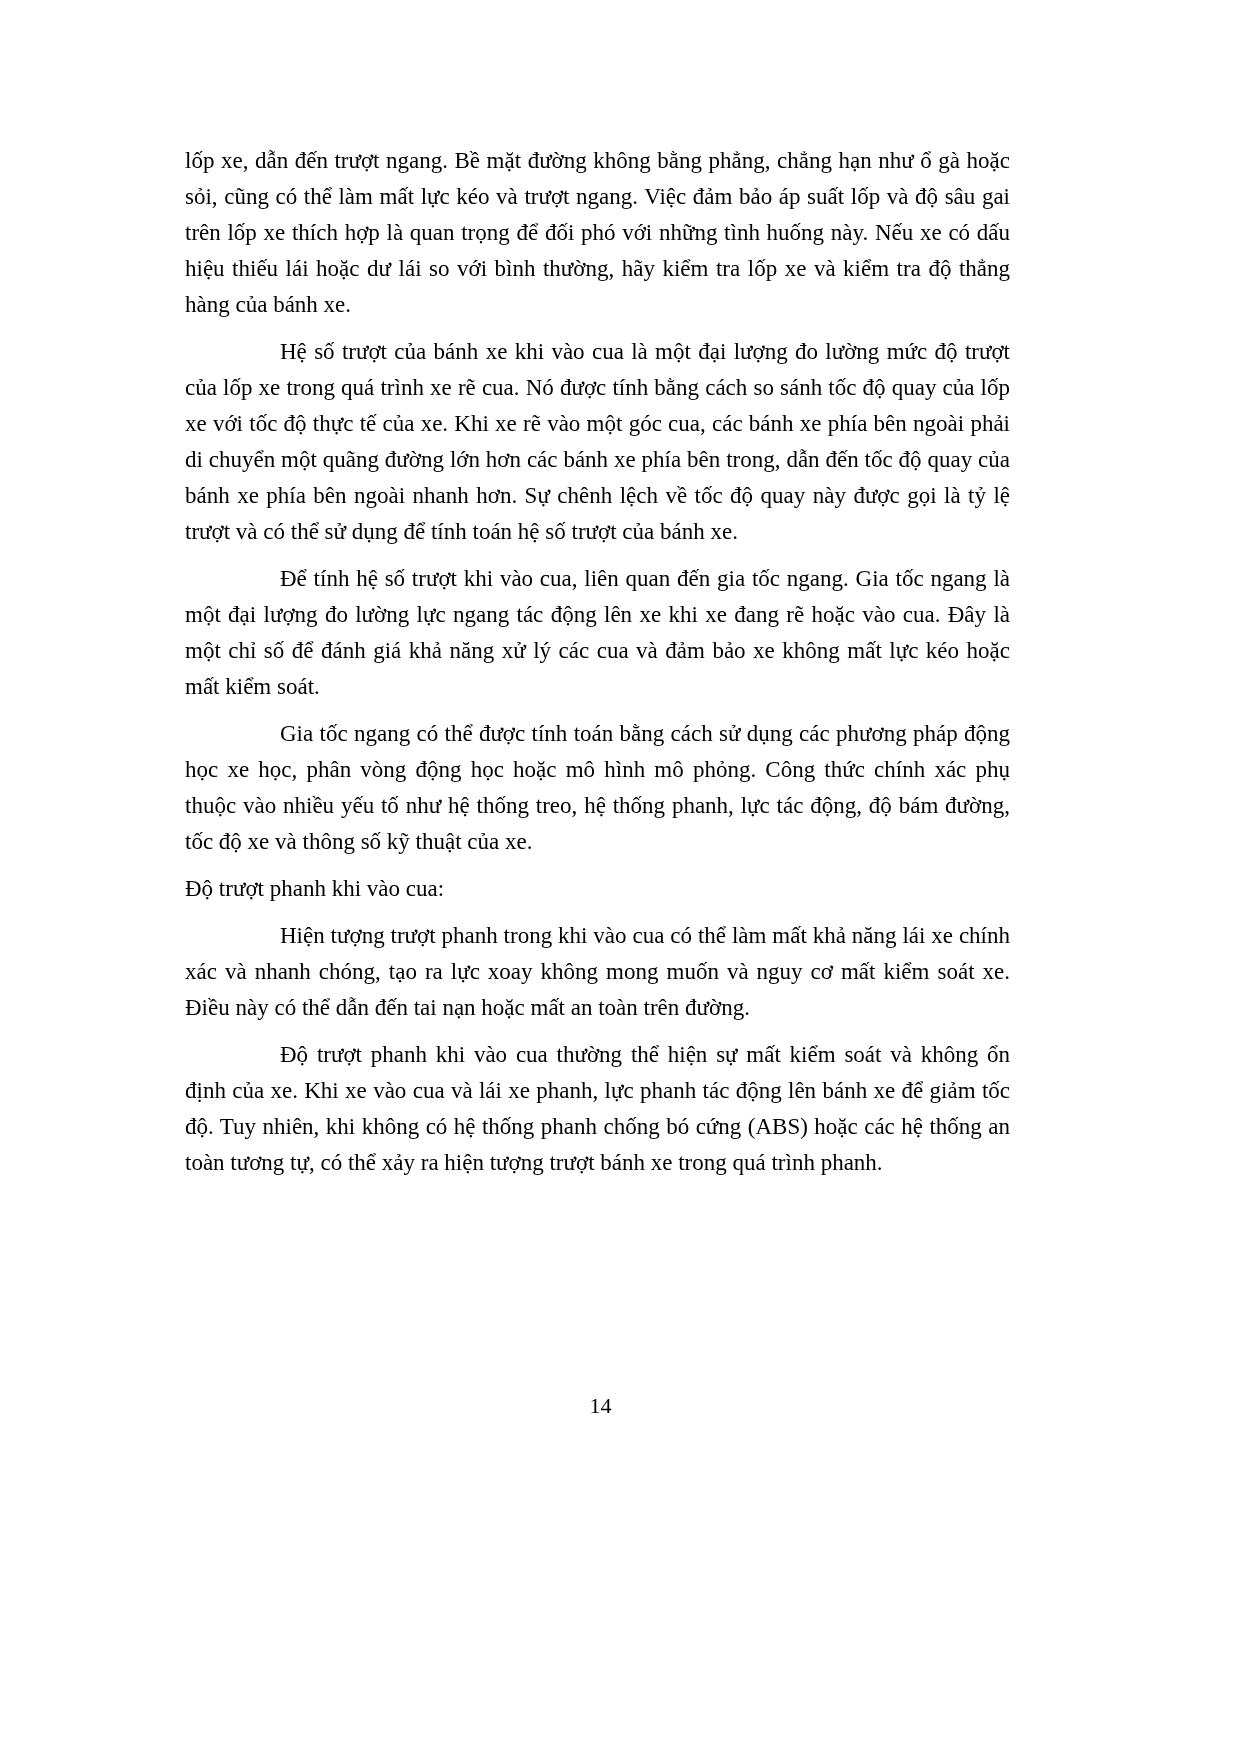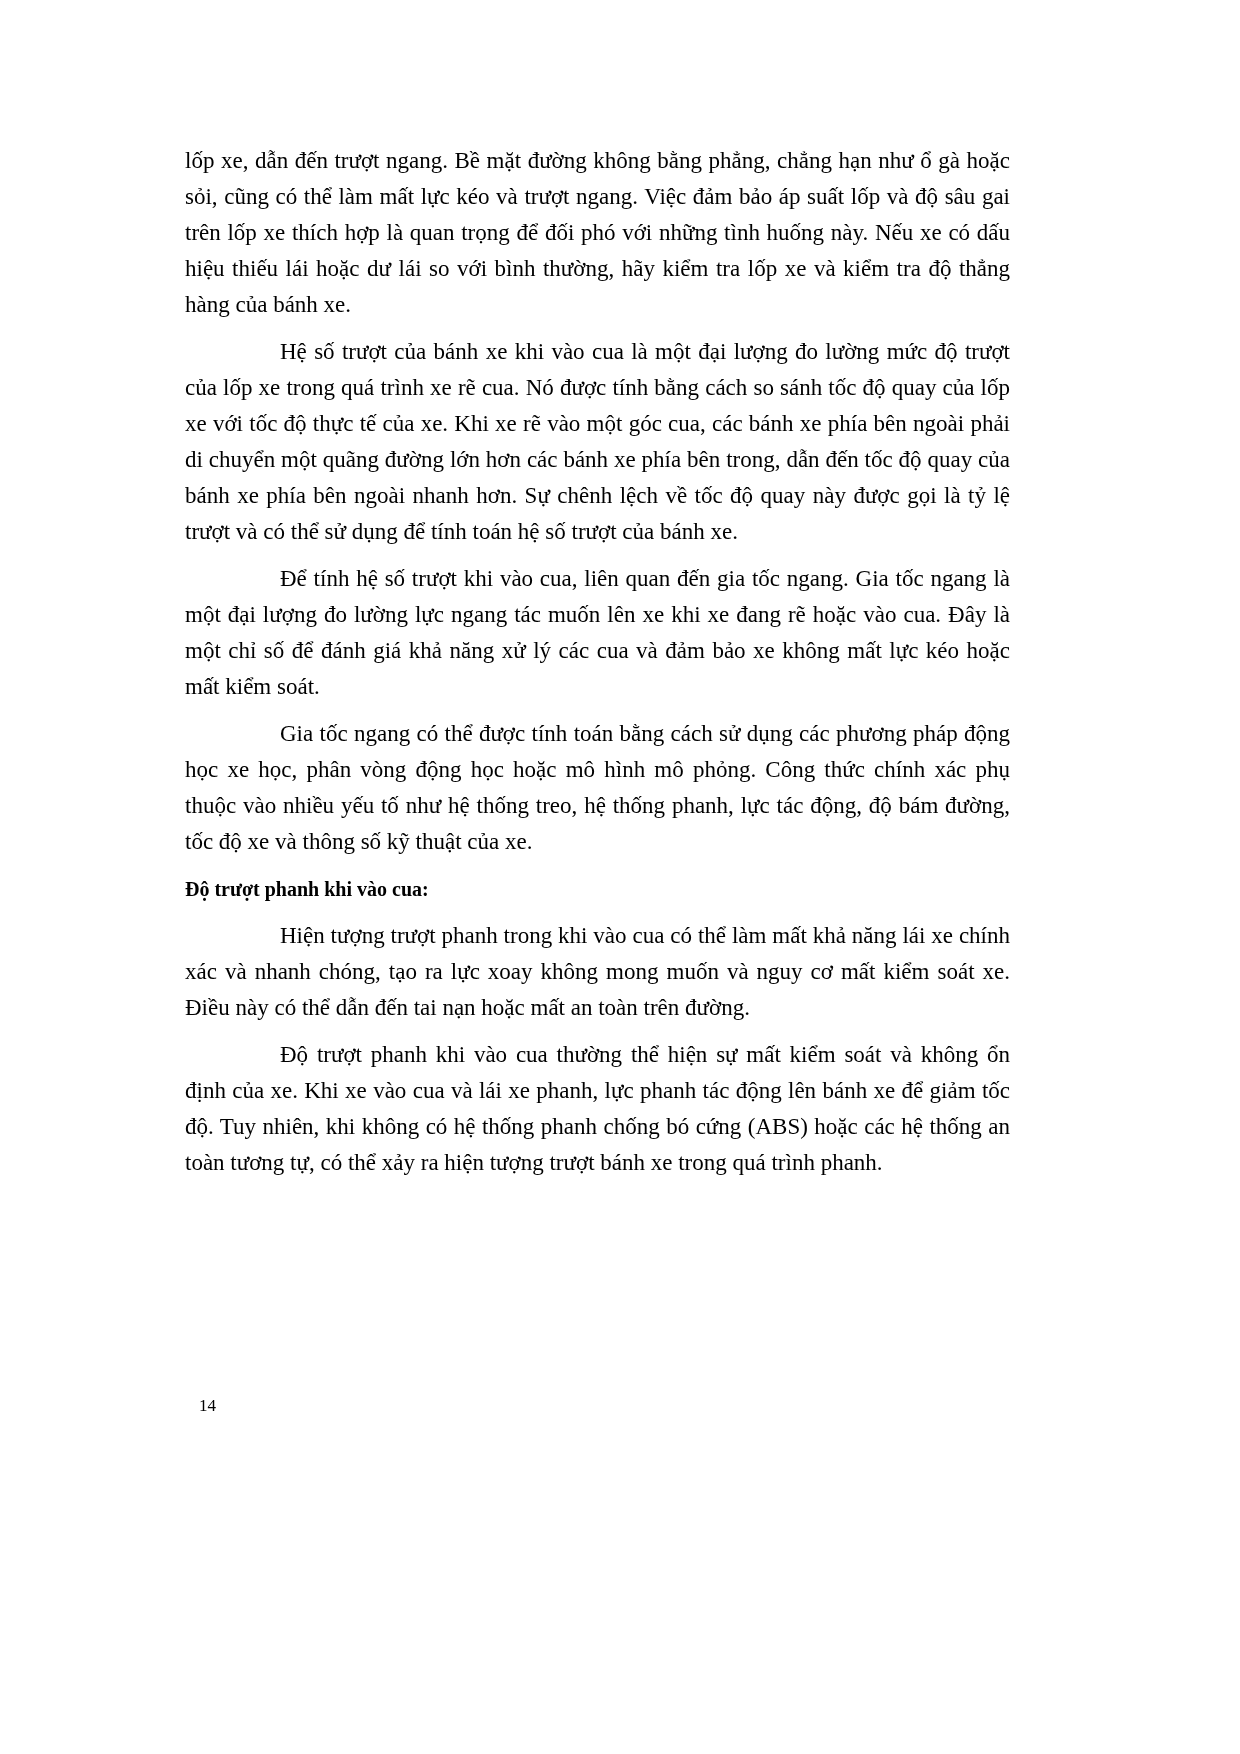--- a/index.html
+++ b/index.html
@@ -40,47 +40,47 @@
       text-indent: 95px;
     }
     .section-heading {
       font-size: 23px;
       line-height: 36px;
       font-weight: bold;
       margin: 2px 0 11px 0;
       padding-left: 63px;
     }
     .side-heading {
-      font-size: 20px;
+      font-size: 23px;
       line-height: 36px;
-      font-weight: bold;
+      font-weight: normal;
       margin: 2px 0 11px 0;
       padding-left: 0;
     }
     .page-number {
       position: absolute;
       top: 1392px;
-      left: 199px;
+      left: 188px;
       width: 825px;
-      text-align: left;
-      font-size: 17px;
+      text-align: center;
+      font-size: 22px;
       line-height: 28px;
     }
   </style>
 </head>
 <body>
 
 <div class="page">
   <div class="content">
     <p class="body-text">lốp xe, dẫn đến trượt ngang. Bề mặt đường không bằng phẳng, chẳng hạn như ổ gà hoặc sỏi, cũng có thể làm mất lực kéo và trượt ngang. Việc đảm bảo áp suất lốp và độ sâu gai trên lốp xe thích hợp là quan trọng để đối phó với những tình huống này. Nếu xe có dấu hiệu thiếu lái hoặc dư lái so với bình thường, hãy kiểm tra lốp xe và kiểm tra độ thẳng hàng của bánh xe.</p>
 
 
     <p class="body-text first-indent">Hệ số trượt của bánh xe khi vào cua là một đại lượng đo lường mức độ trượt của lốp xe trong quá trình xe rẽ cua. Nó được tính bằng cách so sánh tốc độ quay của lốp xe với tốc độ thực tế của xe. Khi xe rẽ vào một góc cua, các bánh xe phía bên ngoài phải di chuyển một quãng đường lớn hơn các bánh xe phía bên trong, dẫn đến tốc độ quay của bánh xe phía bên ngoài nhanh hơn. Sự chênh lệch về tốc độ quay này được gọi là tỷ lệ trượt và có thể sử dụng để tính toán hệ số trượt của bánh xe.</p>
 
-    <p class="body-text first-indent">Để tính hệ số trượt khi vào cua, liên quan đến gia tốc ngang. Gia tốc ngang là một đại lượng đo lường lực ngang tác muốn lên xe khi xe đang rẽ hoặc vào cua. Đây là một chỉ số để đánh giá khả năng xử lý các cua và đảm bảo xe không mất lực kéo hoặc mất kiểm soát.</p>
+    <p class="body-text first-indent">Để tính hệ số trượt khi vào cua, liên quan đến gia tốc ngang. Gia tốc ngang là một đại lượng đo lường lực ngang tác động lên xe khi xe đang rẽ hoặc vào cua. Đây là một chỉ số để đánh giá khả năng xử lý các cua và đảm bảo xe không mất lực kéo hoặc mất kiểm soát.</p>
 
     <p class="body-text first-indent">Gia tốc ngang có thể được tính toán bằng cách sử dụng các phương pháp động học xe học, phân vòng động học hoặc mô hình mô phỏng. Công thức chính xác phụ thuộc vào nhiều yếu tố như hệ thống treo, hệ thống phanh, lực tác động, độ bám đường, tốc độ xe và thông số kỹ thuật của xe.</p>
 
     <h3 class="side-heading">Độ trượt phanh khi vào cua:</h3>
 
     <p class="body-text first-indent">Hiện tượng trượt phanh trong khi vào cua có thể làm mất khả năng lái xe chính xác và nhanh chóng, tạo ra lực xoay không mong muốn và nguy cơ mất kiểm soát xe. Điều này có thể dẫn đến tai nạn hoặc mất an toàn trên đường.</p>
 
     <p class="body-text first-indent">Độ trượt phanh khi vào cua thường thể hiện sự mất kiểm soát và không ổn định của xe. Khi xe vào cua và lái xe phanh, lực phanh tác động lên bánh xe để giảm tốc độ. Tuy nhiên, khi không có hệ thống phanh chống bó cứng (ABS) hoặc các hệ thống an toàn tương tự, có thể xảy ra hiện tượng trượt bánh xe trong quá trình phanh.</p>
   </div>
 

